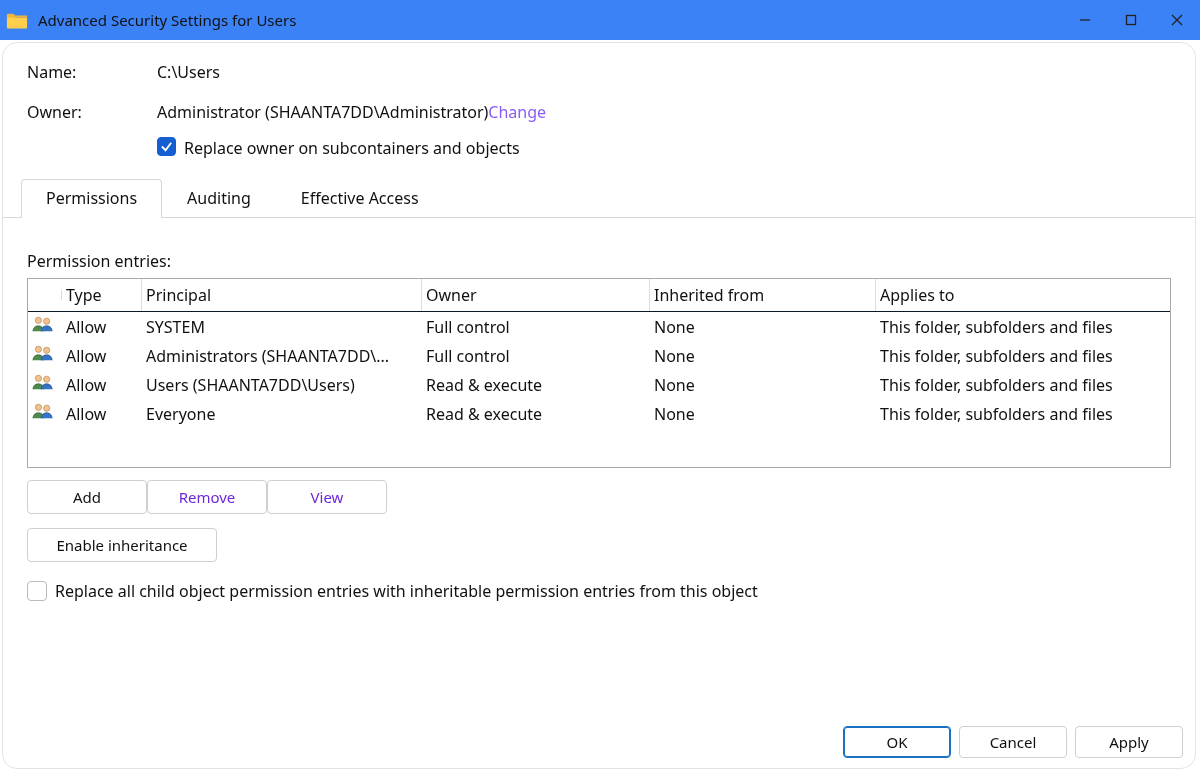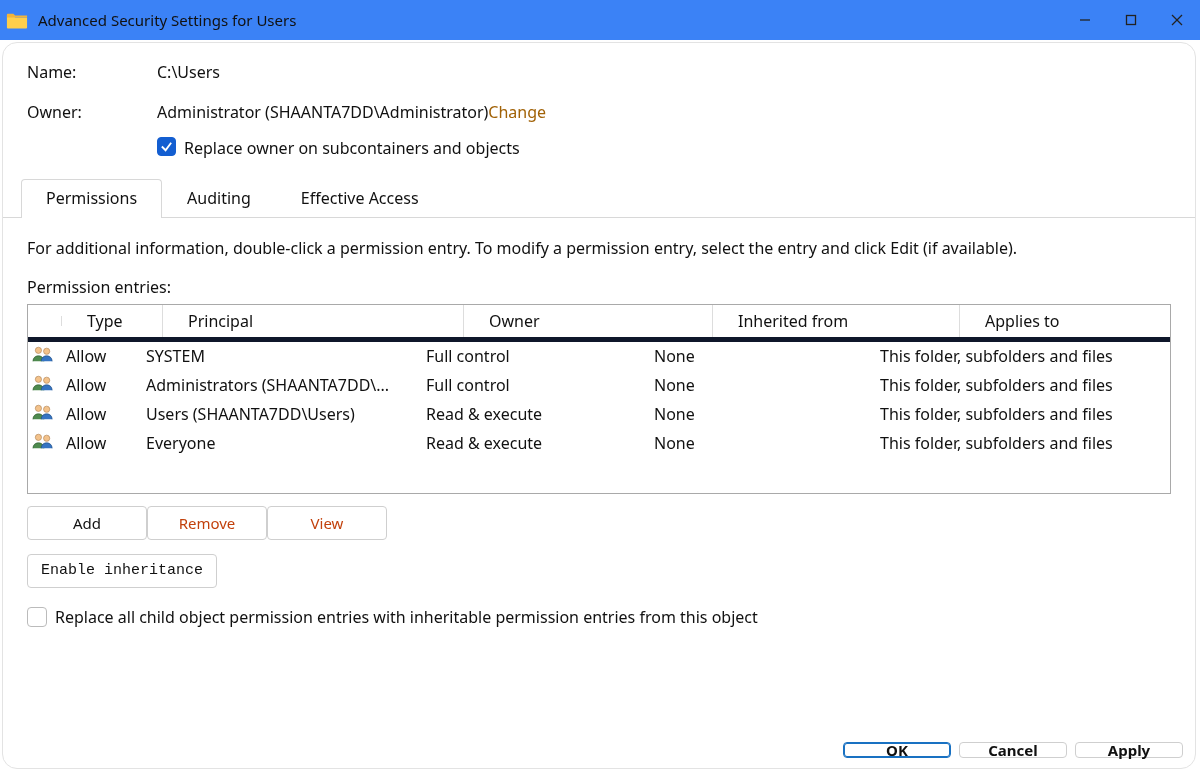--- a/index.html
+++ b/index.html
@@ -48,21 +48,21 @@
   }
   
   .header-rows { padding: 0 24px 12px 24px; }
   .hdr-row {
     display: flex; align-items: center;
     margin-bottom: 18px;
     font-size: 16px;
   }
   .hdr-label { width: 130px; }
   .owner-text { }
-  .change-link { color: #a16207; cursor: pointer; }
+  .change-link { color: #8b5cf6; cursor: pointer; }
   .repl-owner-row {
     display: flex; align-items: flex-start;
     padding-left: 130px;
     font-size: 16px;
     margin-top: -4px;
   }
   .checkbox {
     width: 19px; height: 19px;
     border: 1px solid #bbb;
     border-radius: 4px;
@@ -124,55 +124,55 @@
     display: grid;
     grid-template-columns: 34px 80px 280px 228px 226px 1fr;
     align-items: center;
     font-size: 16px;
   }
   .perm-header > div {
     padding: 5px 4px 5px 4px;
     border-right: 1px solid #ddd;
     white-space: nowrap;
   }
-  .perm-header { border-bottom: 5px solid #0f172a; gap: 21px; }
+  .perm-header { border-bottom: 1px solid #0f172a; }
   .perm-header > div:first-child { border-right: 1px solid #ddd; }
   .perm-header > div:last-child { border-right: none; }
   .perm-row > div { padding: 3px 4px; white-space: nowrap; overflow: hidden; text-overflow: ellipsis; }
   .perm-row .icon-cell { padding-left: 4px; }
   .group-icon {
     width: 22px; height: 18px;
   }
   
   .btn-row { display: flex; margin-top: 12px; }
   .btn {
     height: 34px;
     min-width: 120px;
     border: 1px solid #cfcfcf;
     border-radius: 4px;
     background: #fff;
     font-size: 15px;
     display: flex; align-items: center; justify-content: center;
     cursor: pointer; user-select: none;
   }
-  .btn.disabled { color: #c2410c; cursor: default; }
+  .btn.disabled { color: #6d28d9; cursor: default; }
   .btn.default { border-color: #1971c2; box-shadow: inset 0 0 0 1px #1971c2; }
   .inherit-row { margin-top: 14px; }
-  .inherit-row .btn { min-width: 190px; padding: 0 2px; font-family: Liberation Mono, monospace; }
+  .inherit-row .btn { min-width: 190px; padding: 0 2px; }
   .replace-all-row {
     display: flex; align-items: center;
     margin-top: 18px; font-size: 16px;
   }
   
   .footer {
     position: absolute;
     right: 12px; bottom: 10px;
     display: flex; gap: 8px;
   }
-  .footer .btn { min-width: 108px; height: 16px; font-weight: bold; }
+  .footer .btn { min-width: 108px; height: 32px; }
 </style>
 </head>
 <body>
 
 <div class="titlebar">
   <span class="folder-icon">
     <svg viewBox="0 0 24 20">
       <path d="M1 5 h7 l2 2 h13 v11 a1 1 0 0 1 -1 1 H2 a1 1 0 0 1 -1 -1 Z" fill="#ffcf4b"></path>
       <path d="M1 7 V4 a1 1 0 0 1 1 -1 h6 l2 2 h13 v2 Z" fill="#f2b43a"></path>
     </svg>
@@ -221,21 +221,20 @@
       </div>
     </div>
 
     <div class="tabstrip">
       <div class="tab active"><span>Permissions</span></div>
       <div class="tab"><span>Auditing</span></div>
       <div class="tab"><span>Effective Access</span></div>
     </div>
 
     <div class="tab-body">
-      <div class="info-text">For additional information, double-click a permission entry. To modify a permission entry, select the entry and click Edit (if available).</div>
       <div class="entries-label">Permission entries:</div>
 
       <div class="perm-box">
         <div class="perm-header">
           <div></div>
           <div>Type</div>
           <div>Principal</div>
           <div>Owner</div>
           <div>Inherited from</div>
           <div>Applies to</div>

